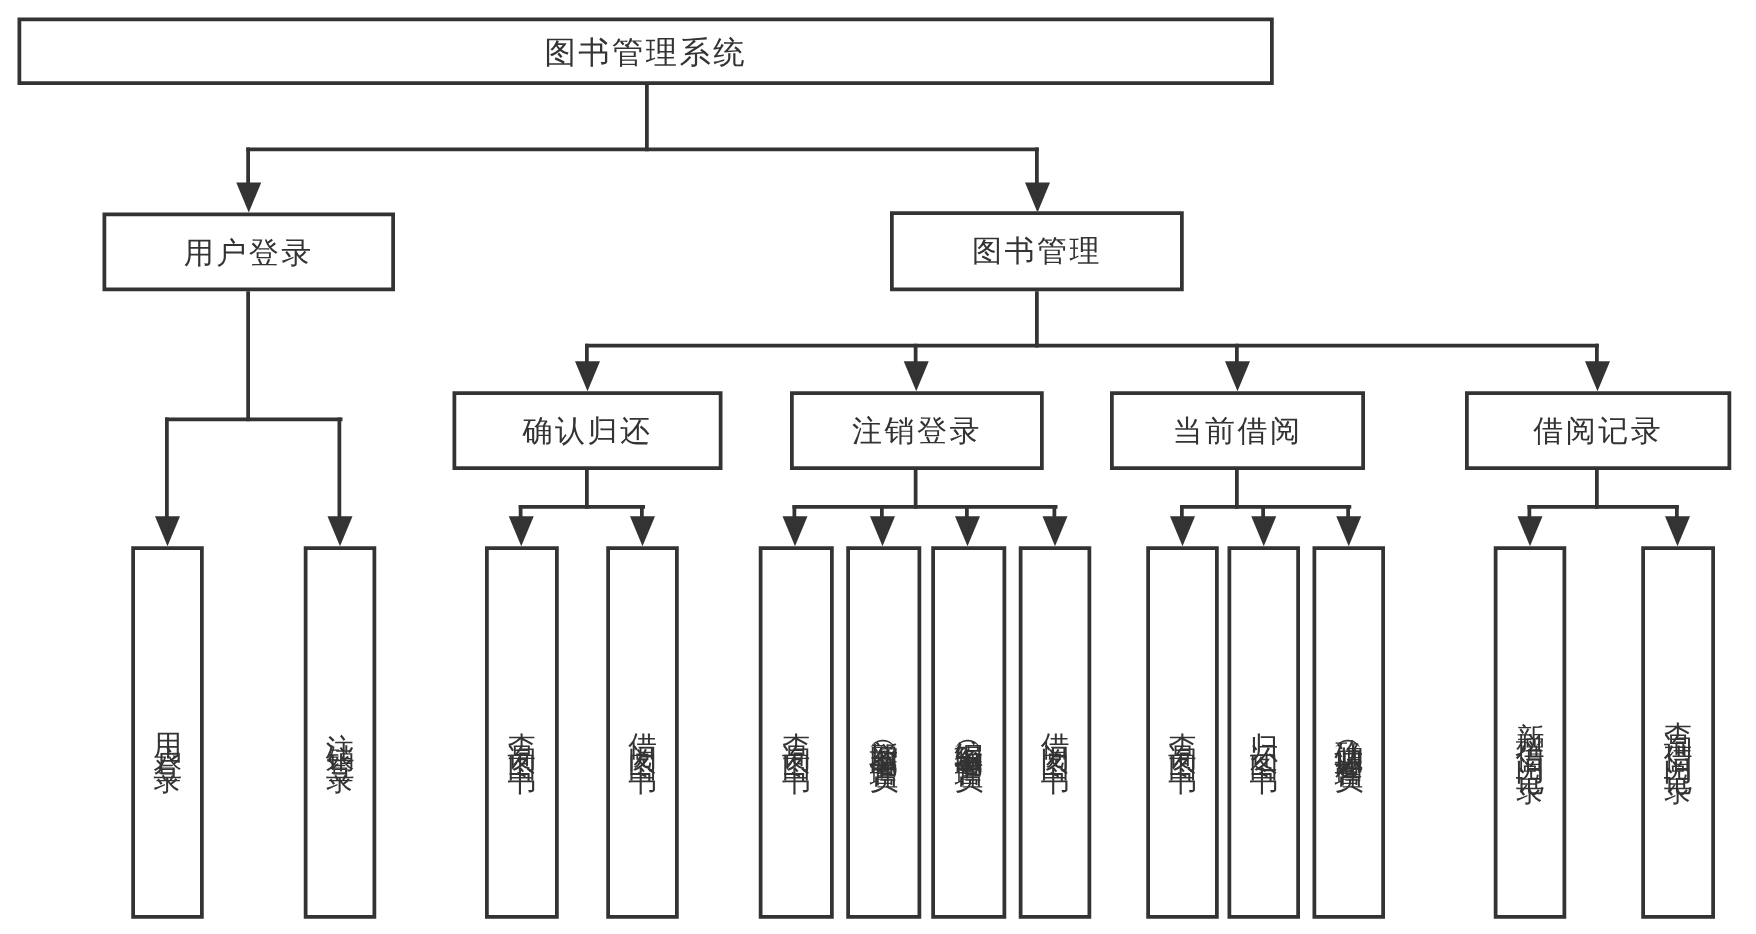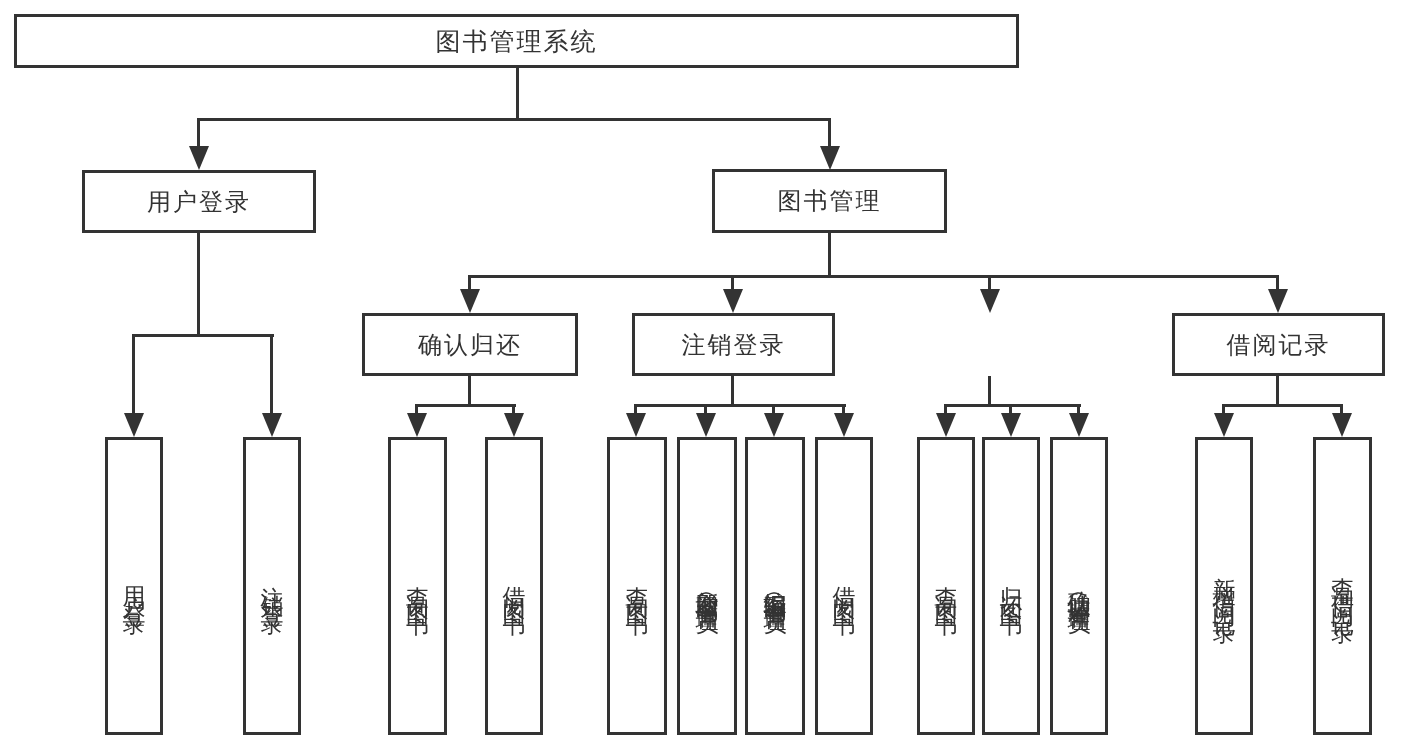--- a/index.html
+++ b/index.html
@@ -107,20 +107,23 @@
   <div class="arrow" style="left:980px; top:289px;"></div>
   <div class="vline" style="left:1276px; top:275px; height:18px;"></div>
   <div class="arrow" style="left:1268px; top:289px;"></div>
 
   <div class="box" style="left:362px; top:313px; width:216px; height:63px;">
     <span class="hlabel">确认归还</span>
   </div>
   <div class="box" style="left:632px; top:313px; width:203px; height:63px;">
     <span class="hlabel">注销登录</span>
   </div>
+  <div class="box" style="left:888px; top:313px; width:204px; height:63px;">
+    <span class="hlabel">当前借阅</span>
+  </div>
   <div class="box" style="left:1172px; top:313px; width:213px; height:63px;">
     <span class="hlabel">借阅记录</span>
   </div>
 
   <div class="vline" style="left:468px; top:376px; height:31px;"></div>
   <div class="hline" style="left:415px; top:404px; width:101px;"></div>
   <div class="vline" style="left:415px; top:404px; height:12px;"></div>
   <div class="arrow" style="left:407px; top:413px;"></div>
   <div class="vline" style="left:512px; top:404px; height:12px;"></div>
   <div class="arrow" style="left:504px; top:413px;"></div>

